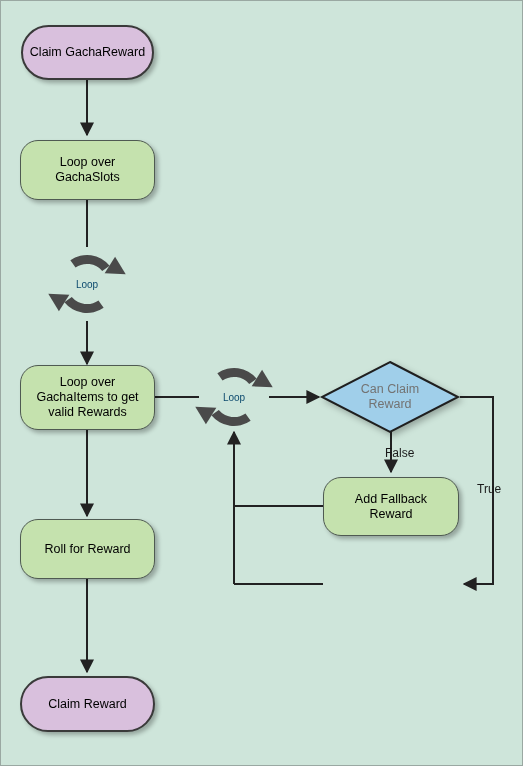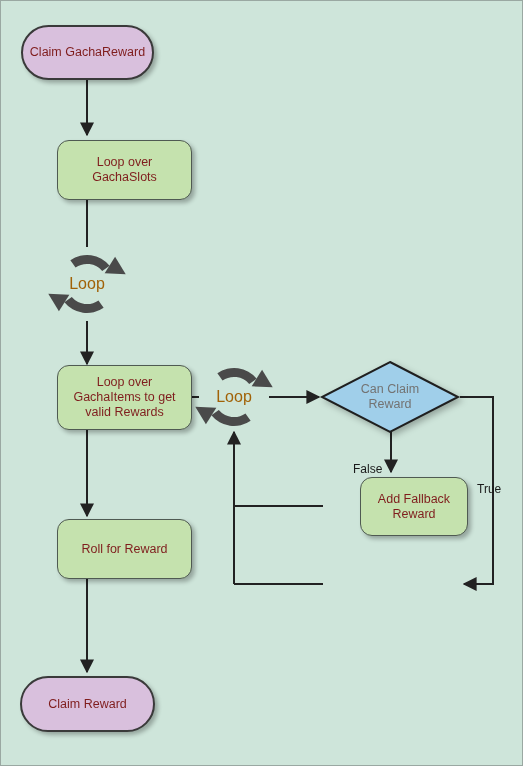--- a/index.html
+++ b/index.html
@@ -17,36 +17,35 @@
     overflow: hidden;
     font-family: "Liberation Sans", sans-serif;
   }
   .node {
     position: absolute;
     box-sizing: border-box;
     display: flex;
     align-items: center;
     justify-content: center;
     text-align: center;
-    color: #7f1d1d;
+    color: #000000;
     font-size: 12.5px;
     line-height: 15px;
     border: 1.6px solid #3a3a3a;
     box-shadow: 3px 3px 4px rgba(0,0,0,0.28);
   }
   .terminal {
     background: #d9c0dd;
     border-radius: 28px;
     border-width: 2px;
   }
   .process {
     background: #c5e2ae;
-    border-radius: 12px;
+    border-radius: 18px;
     border-color: #4f5a52;
-    margin-left: 37px;
   }
   .diamond-wrap {
     position: absolute;
   }
   .diamond-wrap svg {
     display: block;
     overflow: visible;
   }
   .diamond-label {
     position: absolute;
@@ -71,22 +70,22 @@
   .loop-icon svg { display: block; }
   .loop-text {
     position: absolute;
     left: 0;
     top: 0;
     width: 100%;
     height: 100%;
     display: flex;
     align-items: center;
     justify-content: center;
-    font-size: 16px;
-    color: #a16207;
+    font-size: 10px;
+    color: #0c4a6e;
   }
   .edge-label {
     position: absolute;
     font-size: 12px;
     color: #1a1a1a;
     white-space: nowrap;
   }
   #edges {
     position: absolute;
     left: 0;
@@ -175,29 +174,29 @@
   </div>
 
   <div class="diamond-wrap" style="left:319px; top:359px; width:140px; height:74px;">
     <svg width="140" height="74" viewBox="0 0 140 74">
       <polygon points="70,2 138,37 70,72 2,37" fill="#a0cfea" stroke="#1f1f1f" stroke-width="2" style="filter: drop-shadow(3px 3px 3px rgba(0,0,0,0.28));"></polygon>
     </svg>
     <div class="diamond-label" style="white-space:pre-line;">Can Claim
 Reward</div>
   </div>
 
-  <div class="edge-label" style="left:352px; top:445px;margin-top:16px;">
+  <div class="edge-label" style="left:384px; top:445px;">
     <span>False</span>
   </div>
 
   <div class="edge-label" style="left:476px; top:481px;">
     <span>True</span>
   </div>
 
-  <div class="node process" style="left:322px; top:476px; width:108px; height:59px;">
+  <div class="node process" style="left:322px; top:476px; width:136px; height:59px;">
     <span style="white-space:pre-line;">Add Fallback
 Reward</span>
   </div>
 
 
   <div class="node process" style="left:19px; top:518px; width:135px; height:60px;">
     <span>Roll for Reward</span>
   </div>
 
   <div class="node terminal" style="left:19px; top:675px; width:135px; height:56px;">

